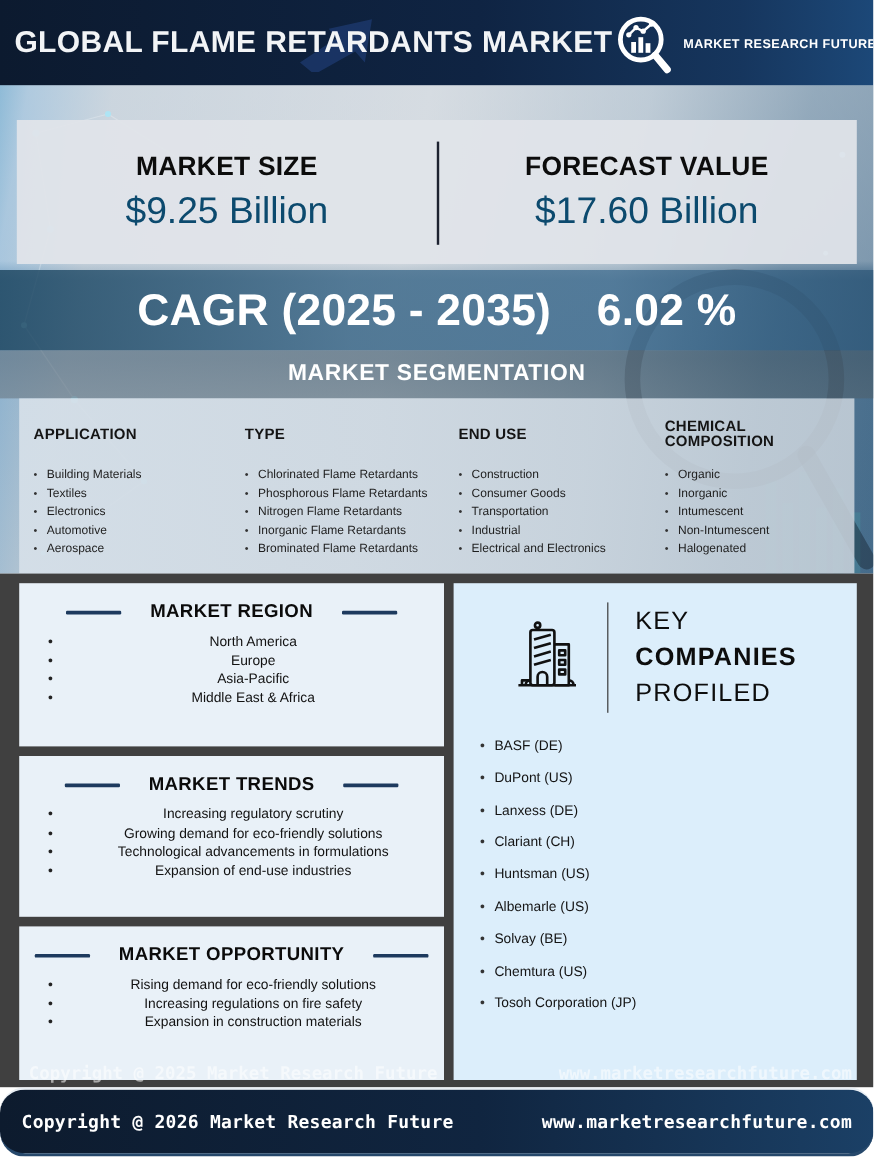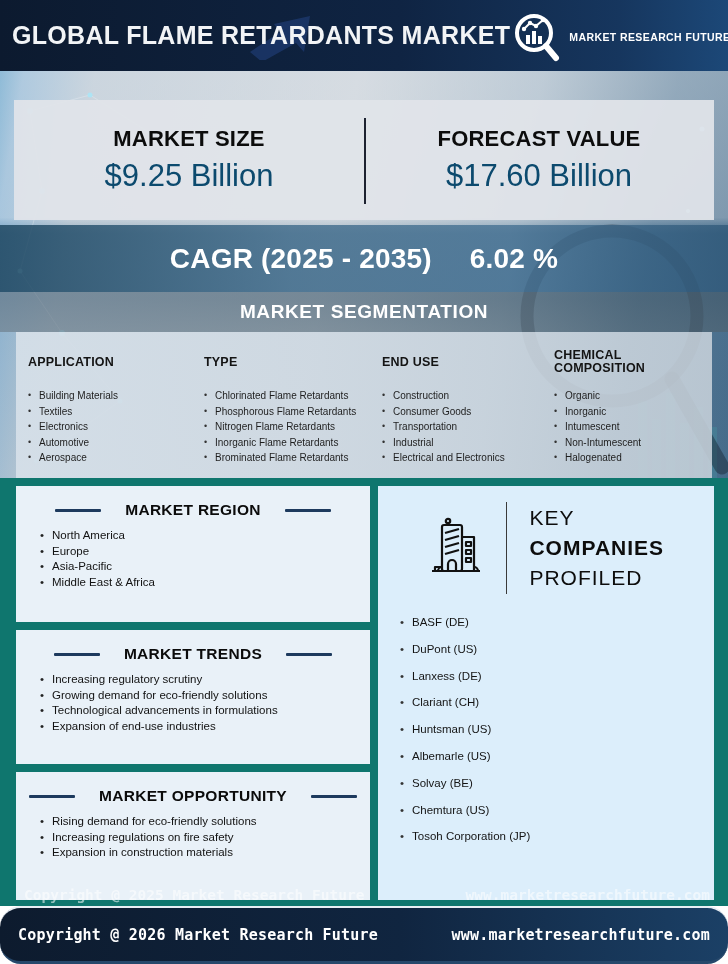--- a/index.html
+++ b/index.html
@@ -40,21 +40,21 @@
   .market-half { width:50%; display:flex; flex-direction:column; align-items:center; justify-content:center; gap:6px; }
   .market-divider { position:absolute; left:50%; top:18px; width:2px; height:86px; background:#1d2230; }
   .stat-label { font-size:22px; font-weight:bold; color:#0c0c0c; letter-spacing:.2px; }
   .stat-value { font-size:31px; font-weight:normal; color:#0c4a6e; }
 
   .cagr-band {
     position:absolute; top:154px; left:0; width:728px; height:67px;
     background:linear-gradient(90deg, rgba(36,76,102,.88) 0%, rgba(62,106,138,.80) 40%, rgba(68,112,146,.78) 70%, rgba(52,92,124,.84) 100%);
     display:flex; align-items:center; justify-content:center; gap:38px;
   }
-  .cagr-label, .cagr-value { color:#ffffff; font-size:28px; font-weight:bold; letter-spacing:.2px; }
+  .cagr-label, .cagr-value { color:#ffffff; font-size:37px; font-weight:bold; letter-spacing:.2px; }
 
   .seg-title-band {
     position:absolute; top:221px; left:0; width:728px; height:40px;
     background:linear-gradient(90deg, rgba(112,130,144,.72) 0%, rgba(92,112,126,.66) 55%, rgba(78,98,112,.68) 100%);
     display:flex; align-items:center; justify-content:center;
   }
   .seg-title { color:#ffffff; font-size:19px; font-weight:bold; letter-spacing:.6px; }
 
   .seg-panel {
     position:absolute; top:261px; left:16px; width:696px; height:146px;
@@ -69,32 +69,32 @@
     max-width:130px;
   }
   .seg-list { list-style:none; margin-top:8px; }
   .seg-list li {
     font-size:10px; color:#1e1e1e; line-height:15.5px; white-space:nowrap;
     padding-left:11px; position:relative;
   }
   .seg-list li::before { content:"•"; position:absolute; left:0; top:0; color:#333; font-size:9px; }
 
   
-  .content { position:absolute; top:478px; left:0; width:728px; height:428px; background:#0f766e; }
+  .content { position:absolute; top:478px; left:0; width:728px; height:428px; background:#404040; }
 
   .panel-left { position:absolute; left:16px; width:354px; background:#e9f1f8; }
   .panel-region { top:8px; height:136px; }
   .panel-trends { top:152px; height:134px; }
   .panel-opportunity { top:294px; height:128px; }
 
   .section-header { display:flex; align-items:center; justify-content:center; gap:24px; padding-top:15px; }
   .dash { width:46px; height:3px; background:#1d3a5e; border-radius:1px; }
   .section-title { font-size:15.5px; font-weight:bold; color:#0b0b0b; letter-spacing:.3px; white-space:nowrap; }
 
-  .section-list { list-style:none; margin-top:9px; padding-left:24px; }
+  .section-list { list-style:none; margin-top:9px; padding-left:24px;text-align:center; }
   .section-list li {
     font-size:11.5px; color:#121212; line-height:15.6px; position:relative; padding-left:12px;
   }
   .section-list li::before { content:"•"; position:absolute; left:0; top:0; color:#222; }
 
   .panel-companies {
     position:absolute; left:378px; top:8px; width:336px; height:414px; background:#dceefb;
   }
   .companies-head { display:flex; align-items:center; justify-content:center; gap:22px; padding-top:16px; }
   .companies-divider { width:1.5px; height:92px; background:#3a3a3a; }

